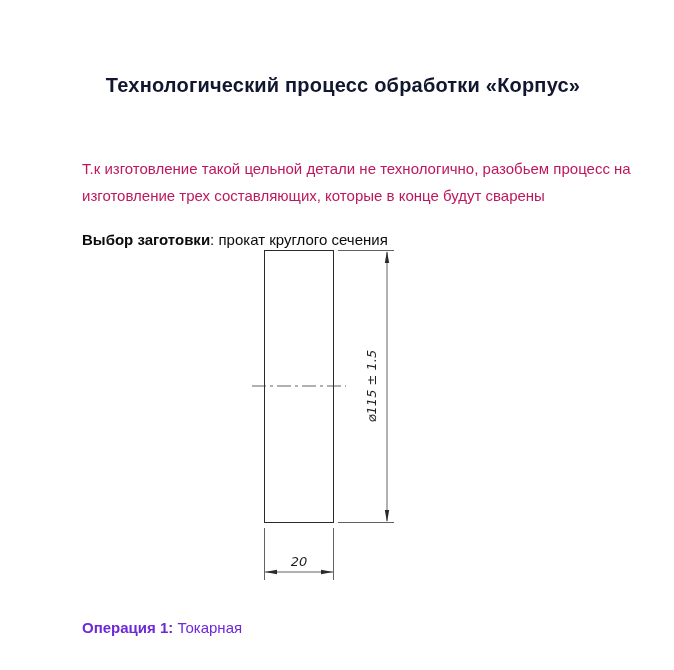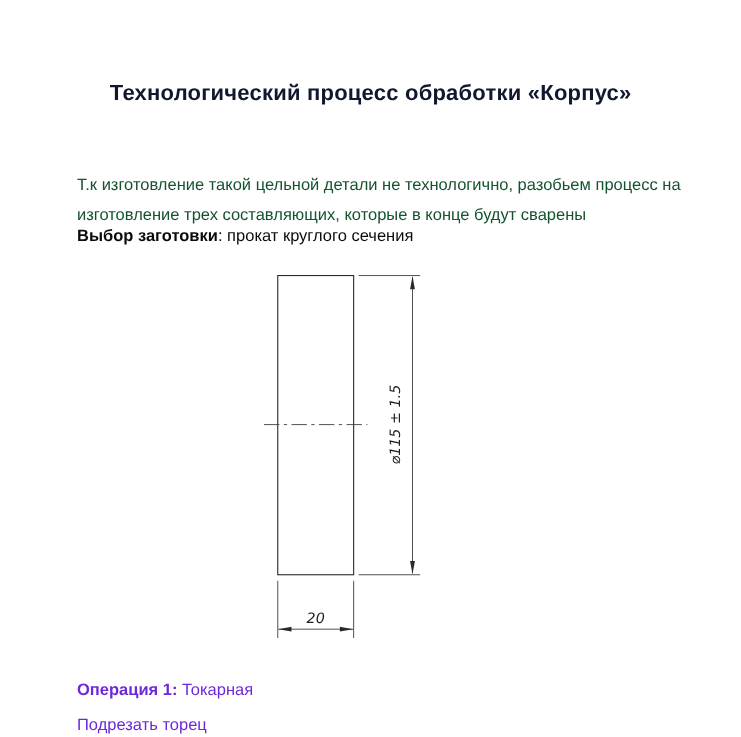--- a/index.html
+++ b/index.html
@@ -11,44 +11,45 @@
     height: 670px;
     background: #ffffff;
     font-family: "Liberation Sans", sans-serif;
     color: #000000;
     position: relative;
     overflow: hidden;
   }
   .page {
     position: absolute;
     inset: 0;
+    margin-left: 12px;
   }
   .doc-title {
     position: absolute;
     top: 74px;
     left: 0;
     width: 100%;
     text-align: center;
     font-size: 20px;
     font-weight: bold;
     color: #10172e;
     letter-spacing: 0.2px;
   }
   .intro {
     position: absolute;
     top: 155px;
     left: 70px;
     width: 578px;
     font-size: 15px;
     line-height: 27px;
-    color: #14532d;
+    color: #be185d;
   }
   .blank-line {
     position: absolute;
-    top: 206px;
+    top: 231px;
     left: 70px;
     width: 578px;
     font-size: 15px;
     color: #0b0b0b;
   }
   .blank-line .bold,
   .op-line .bold {
     font-weight: bold;
   }
   .op-line {
@@ -123,15 +124,14 @@
     <polygon points="253,572 265,569.8 265,574.2" class="arrow"></polygon>
     <polygon points="321,572 309,569.8 309,574.2" class="arrow"></polygon>
 
     <text x="287" y="566" text-anchor="middle" class="dim-text">20</text>
   </svg>
 
   <div class="op-line op-1">
     <span class="bold">Операция 1:</span><span> Токарная</span>
   </div>
 
-  <div class="op-line op-2">Подрезать торец</div>
 
 </div>
 
 </body></html>

